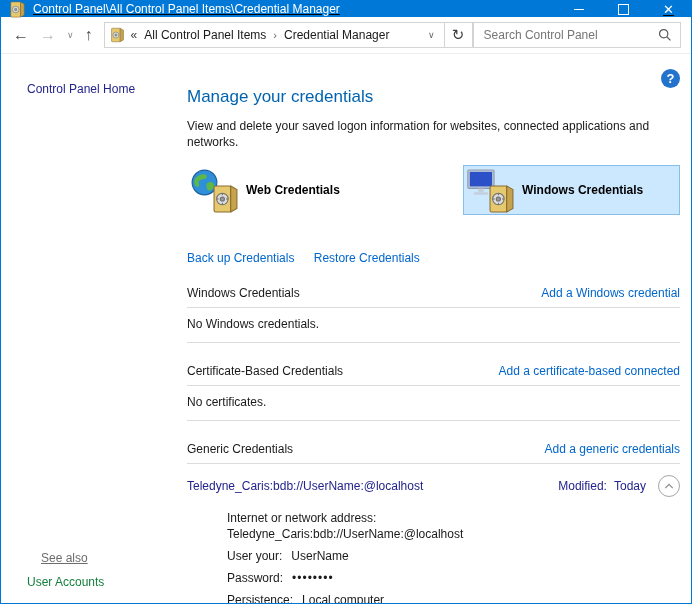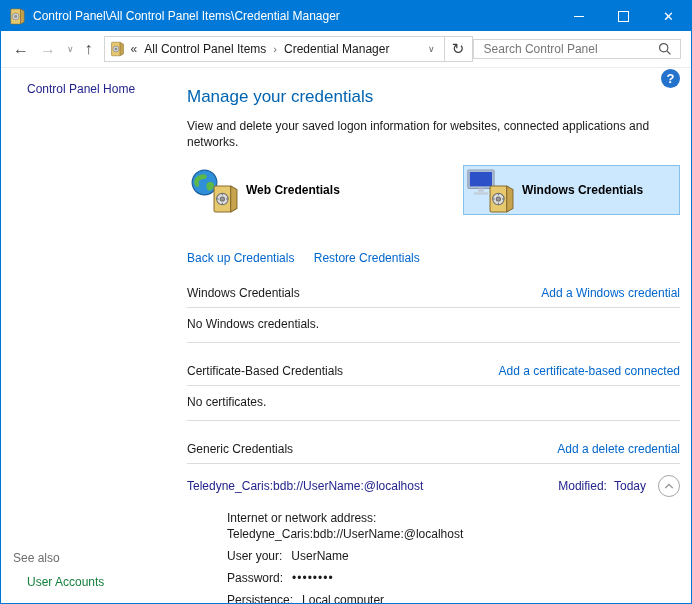--- a/index.html
+++ b/index.html
@@ -2,50 +2,50 @@
 <html><head>
 <meta charset="utf-8">
 <style>
   html,body { margin:0; padding:0; background:#f0f0f0; }
   .window {
     width:692px; height:604px; position:relative; background:#fff;
     border:1px solid #0078d7; box-sizing:border-box; overflow:hidden;
     font-family:"Liberation Sans", sans-serif;
   }
   
-  .titlebar { height:30px; background:#0078d7; display:flex; align-items:center; }
+  .titlebar { height:16px; background:#0078d7; display:flex; align-items:center;text-decoration:underline; }
   .titlebar-icon { width:15px; height:17px; margin:0 8px 0 9px; flex:none; }
   .titlebar-title { color:#fff; font-size:12px; flex:1; white-space:nowrap; overflow:hidden; }
   .win-controls { display:flex; height:30px; }
   .win-btn { width:45px; height:30px; display:flex; align-items:center; justify-content:center; color:#fff; font-size:13px; cursor:default; }
   .min-glyph { width:10px; height:1px; background:#fff; }
   .max-glyph { width:9px; height:9px; border:1px solid #fff; }
   
   .toolbar { height:36px; display:flex; align-items:center; padding:0 10px 0 12px; border-bottom:1px solid #ededed; background:#fff; }
   .nav-btn { color:#4a4a4a; font-size:16px; line-height:1; margin-right:11px; }
   .nav-btn.disabled { color:#bdbdbd; }
   .nav-chevron { color:#8a8a8a; font-size:9px; margin-right:11px; }
   .address-bar { display:flex; align-items:center; height:26px; box-sizing:border-box; border:1px solid #d4d4d4; padding:0 2px 0 6px; width:342px; font-size:12px; color:#1a1a1a; background:#fff; }
   .addr-icon { width:13px; height:16px; margin-right:7px; flex:none; }
   .crumb-prefix { color:#404040; margin-right:7px; font-size:12px; }
   .crumb { margin-right:7px; white-space:nowrap;text-align:center; }
   .crumb-sep { color:#666; margin-right:7px; font-size:11px; }
   .addr-spacer { flex:1; }
   .addr-chevron { color:#666; font-size:9px; padding:0 7px; }
   .refresh-btn { height:26px; width:29px; box-sizing:border-box; border:1px solid #d4d4d4; margin-left:-1px; display:flex; align-items:center; justify-content:center; font-size:15px; color:#3f3f3f; background:#fff; }
-  .search-box { margin-left:auto; width:209px; height:20px; box-sizing:border-box; border:1px solid #d4d4d4; display:flex; align-items:center; padding:0 8px; background:#fff; }
+  .search-box { margin-left:auto; width:209px; height:26px; box-sizing:border-box; border:1px solid #d4d4d4; display:flex; align-items:center; padding:0 8px; background:#fff; }
   .search-input { border:none; outline:none; flex:1; font-size:12px; color:#333; font-family:inherit; background:transparent; }
   .search-input::placeholder { color:#767676; }
   .search-icon { flex:none; display:flex; }
   
   .help-btn { position:absolute; top:68px; right:11px; width:19px; height:19px; border-radius:50%; background:#2372cc; color:#fff; font-size:13px; font-weight:bold; display:flex; align-items:center; justify-content:center; }
   
   .sidebar { position:absolute; top:66px; left:0; width:186px; bottom:1px; font-size:12px; }
   .sidebar-home { position:absolute; top:15px; left:26px; color:#23238c; white-space:nowrap; }
-  .see-also { position:absolute; bottom:37px; left:12px; color:#6d6d6d; }
+  .see-also { position:absolute; bottom:37px; left:40px; color:#6d6d6d;text-decoration:underline; }
   .user-accounts { position:absolute; bottom:13px; left:26px; color:#15803d; }
   
   .main { position:absolute; top:66px; left:186px; right:11px; font-size:12px; color:#1a1a1a; }
   .page-title { font-size:17px; font-weight:400; color:#0063b1; margin:20px 0 9px; }
   .desc { margin-top:11px; line-height:16px; max-width:486px; }
   .tiles { display:flex; margin-top:15px; }
   .tile { display:flex; align-items:center; height:50px; box-sizing:border-box; border:1px solid transparent; }
   .tile-web { flex:0 0 276px; }
   .tile-win { flex:1; }
   .tile.selected { background:#cce8ff; border-color:#86c0ea; }
@@ -202,21 +202,21 @@
       <div class="section-head">
         <span class="section-title">Certificate-Based Credentials</span>
         <a class="link">Add a certificate-based connected</a>
       </div>
       <div class="section-body">No certificates.</div>
     </div>
 
     <div class="section">
       <div class="section-head">
         <span class="section-title">Generic Credentials</span>
-        <a class="link">Add a delete credential</a>
+        <a class="link">Add a generic credentials</a>
       </div>
 
       <div class="cred-row">
         <span class="cred-name">Teledyne_Caris:bdb://UserName:@localhost</span>
         <span class="modified-label">Modified:</span>
         <span class="modified-value">Today</span>
         <span class="collapse-btn">
           <svg viewBox="0 0 12 8" width="10" height="7">
             <polyline points="1.5,6 6,1.5 10.5,6" fill="none" stroke="#8c8c8c" stroke-width="1.5"></polyline>
           </svg>

